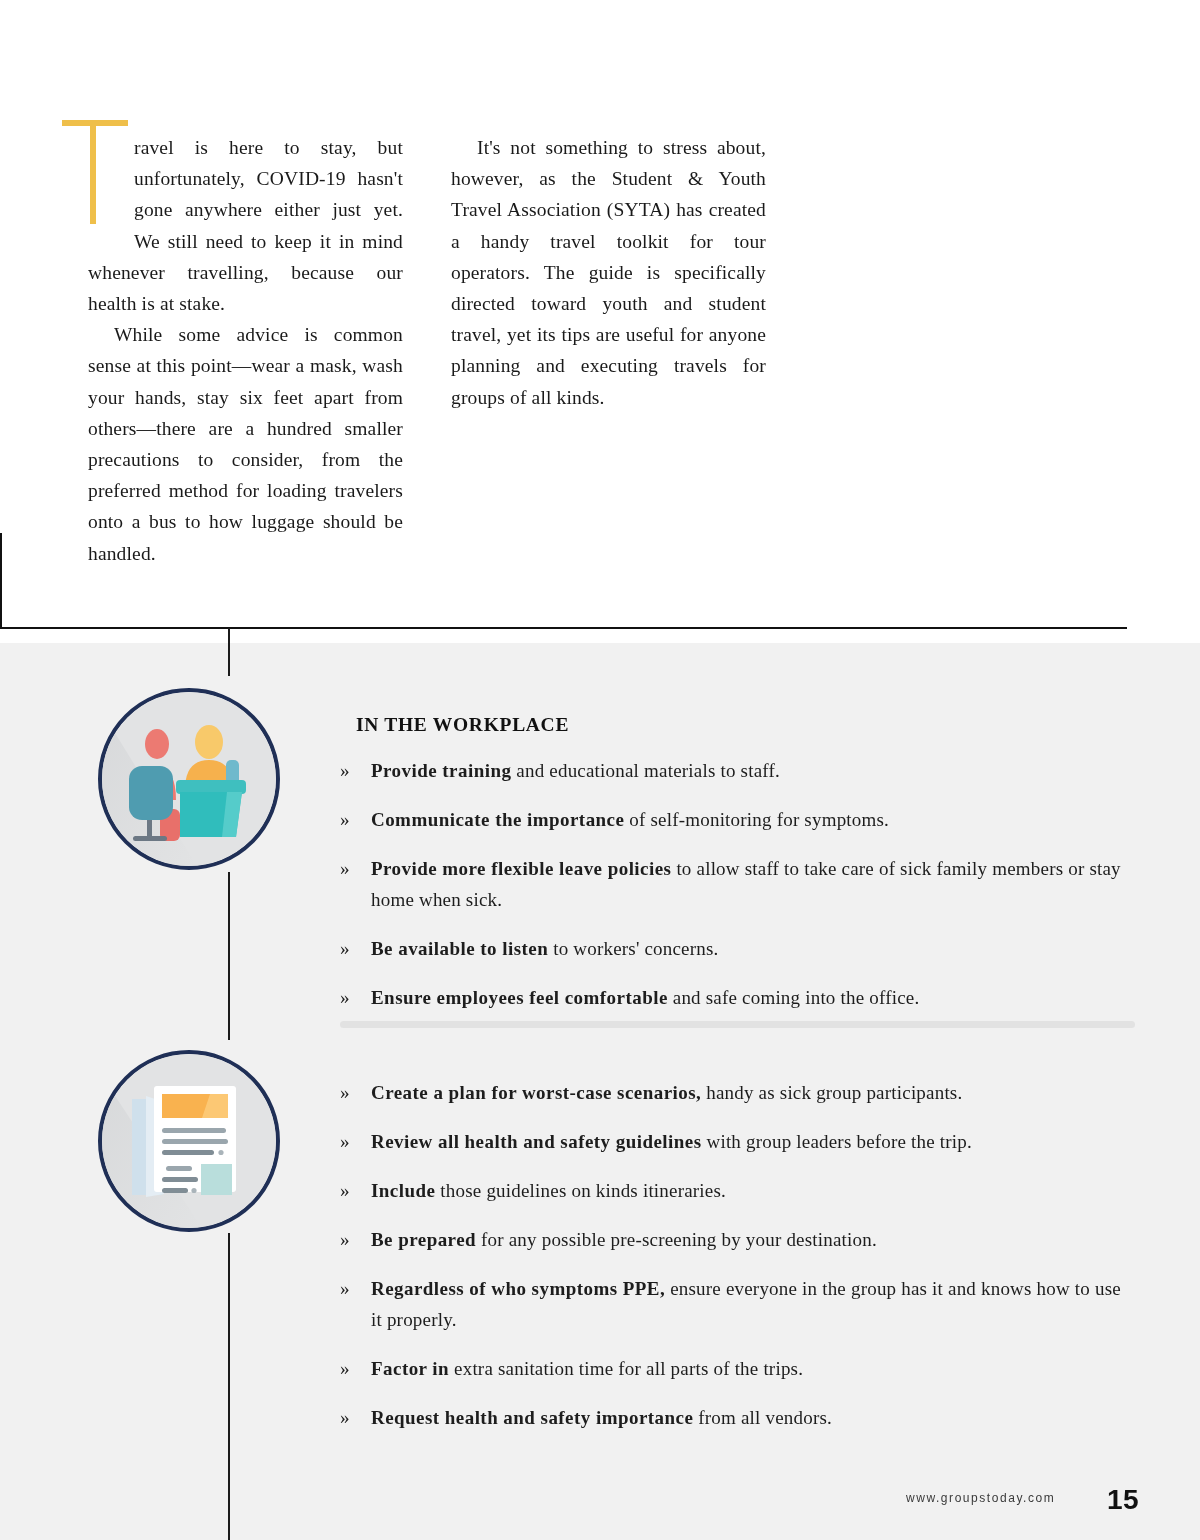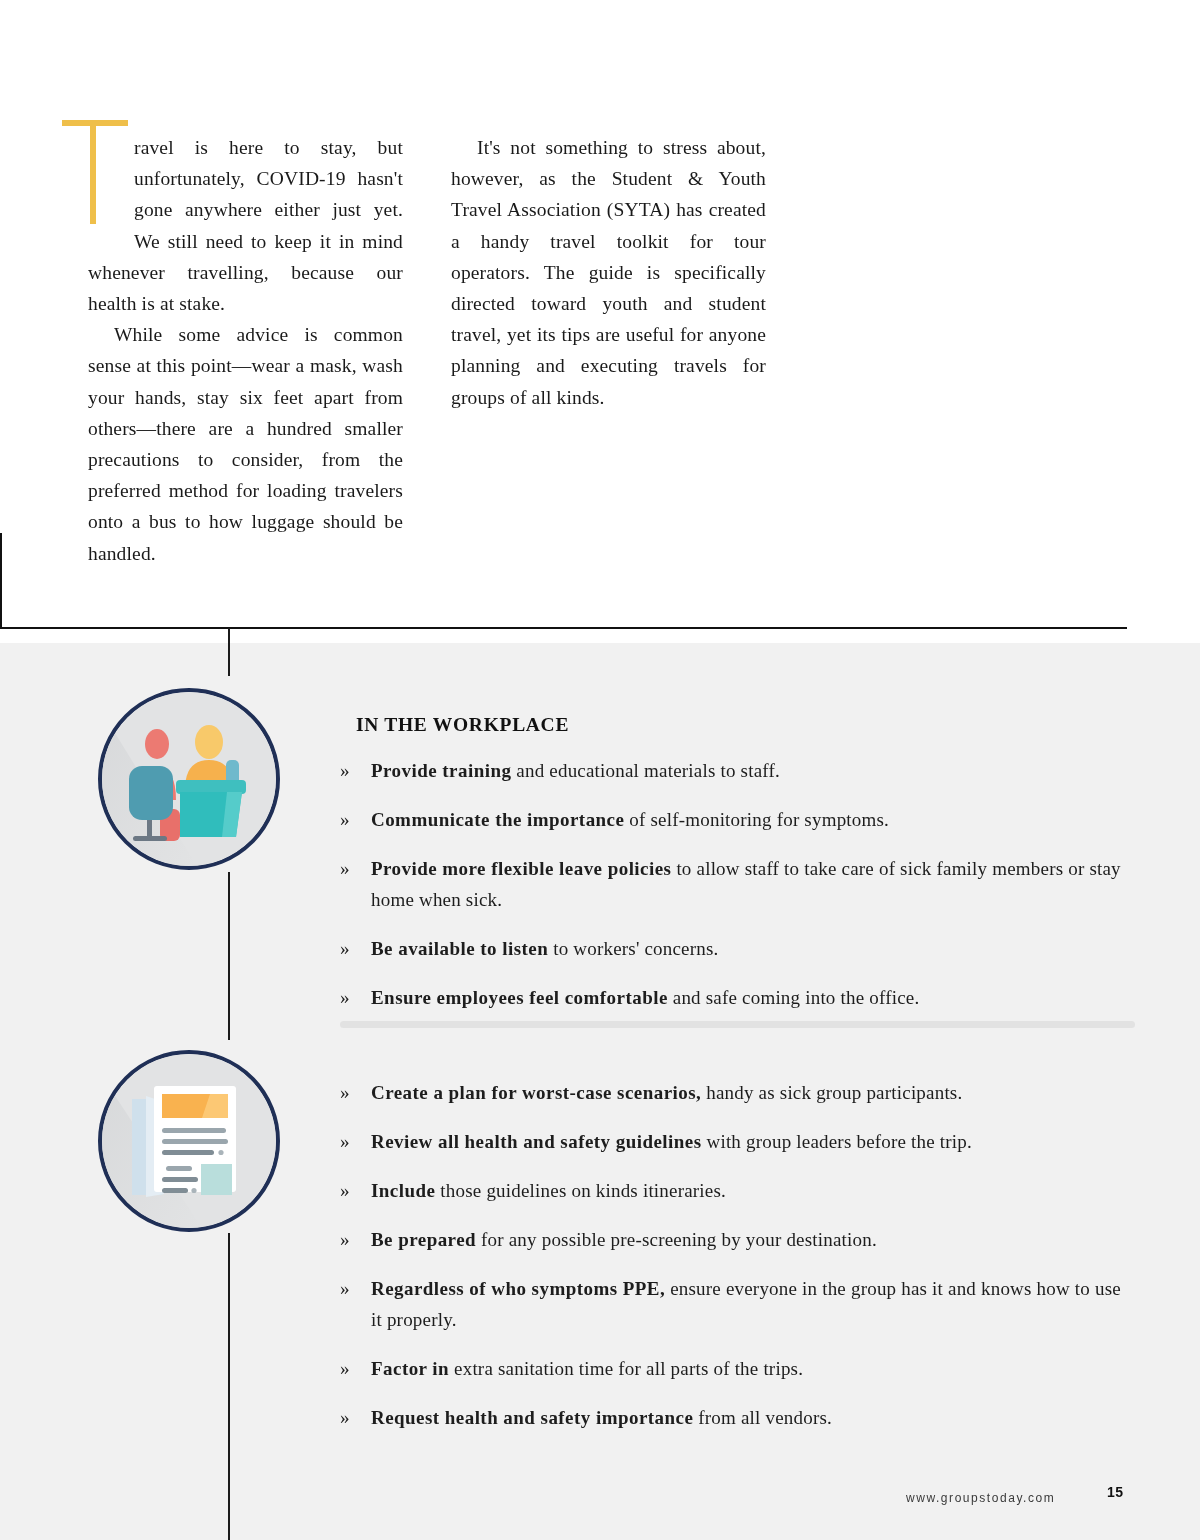--- a/index.html
+++ b/index.html
@@ -197,21 +197,21 @@
     font-family: "Liberation Sans", "DejaVu Sans", sans-serif;
     font-size: 12px;
     letter-spacing: 1.55px;
     color: #3a3a3a;
   }
   .footer-page {
     position: absolute;
     left: 1107px;
     top: 1484px;
     font-family: "Liberation Sans", "DejaVu Sans", sans-serif;
-    font-size: 14px;
+    font-size: 28px;
     font-weight: bold;
     color: #111;
     letter-spacing: 0.5px;
   }
 </style>
 </head>
 <body>
 
 <div id="article">
 

